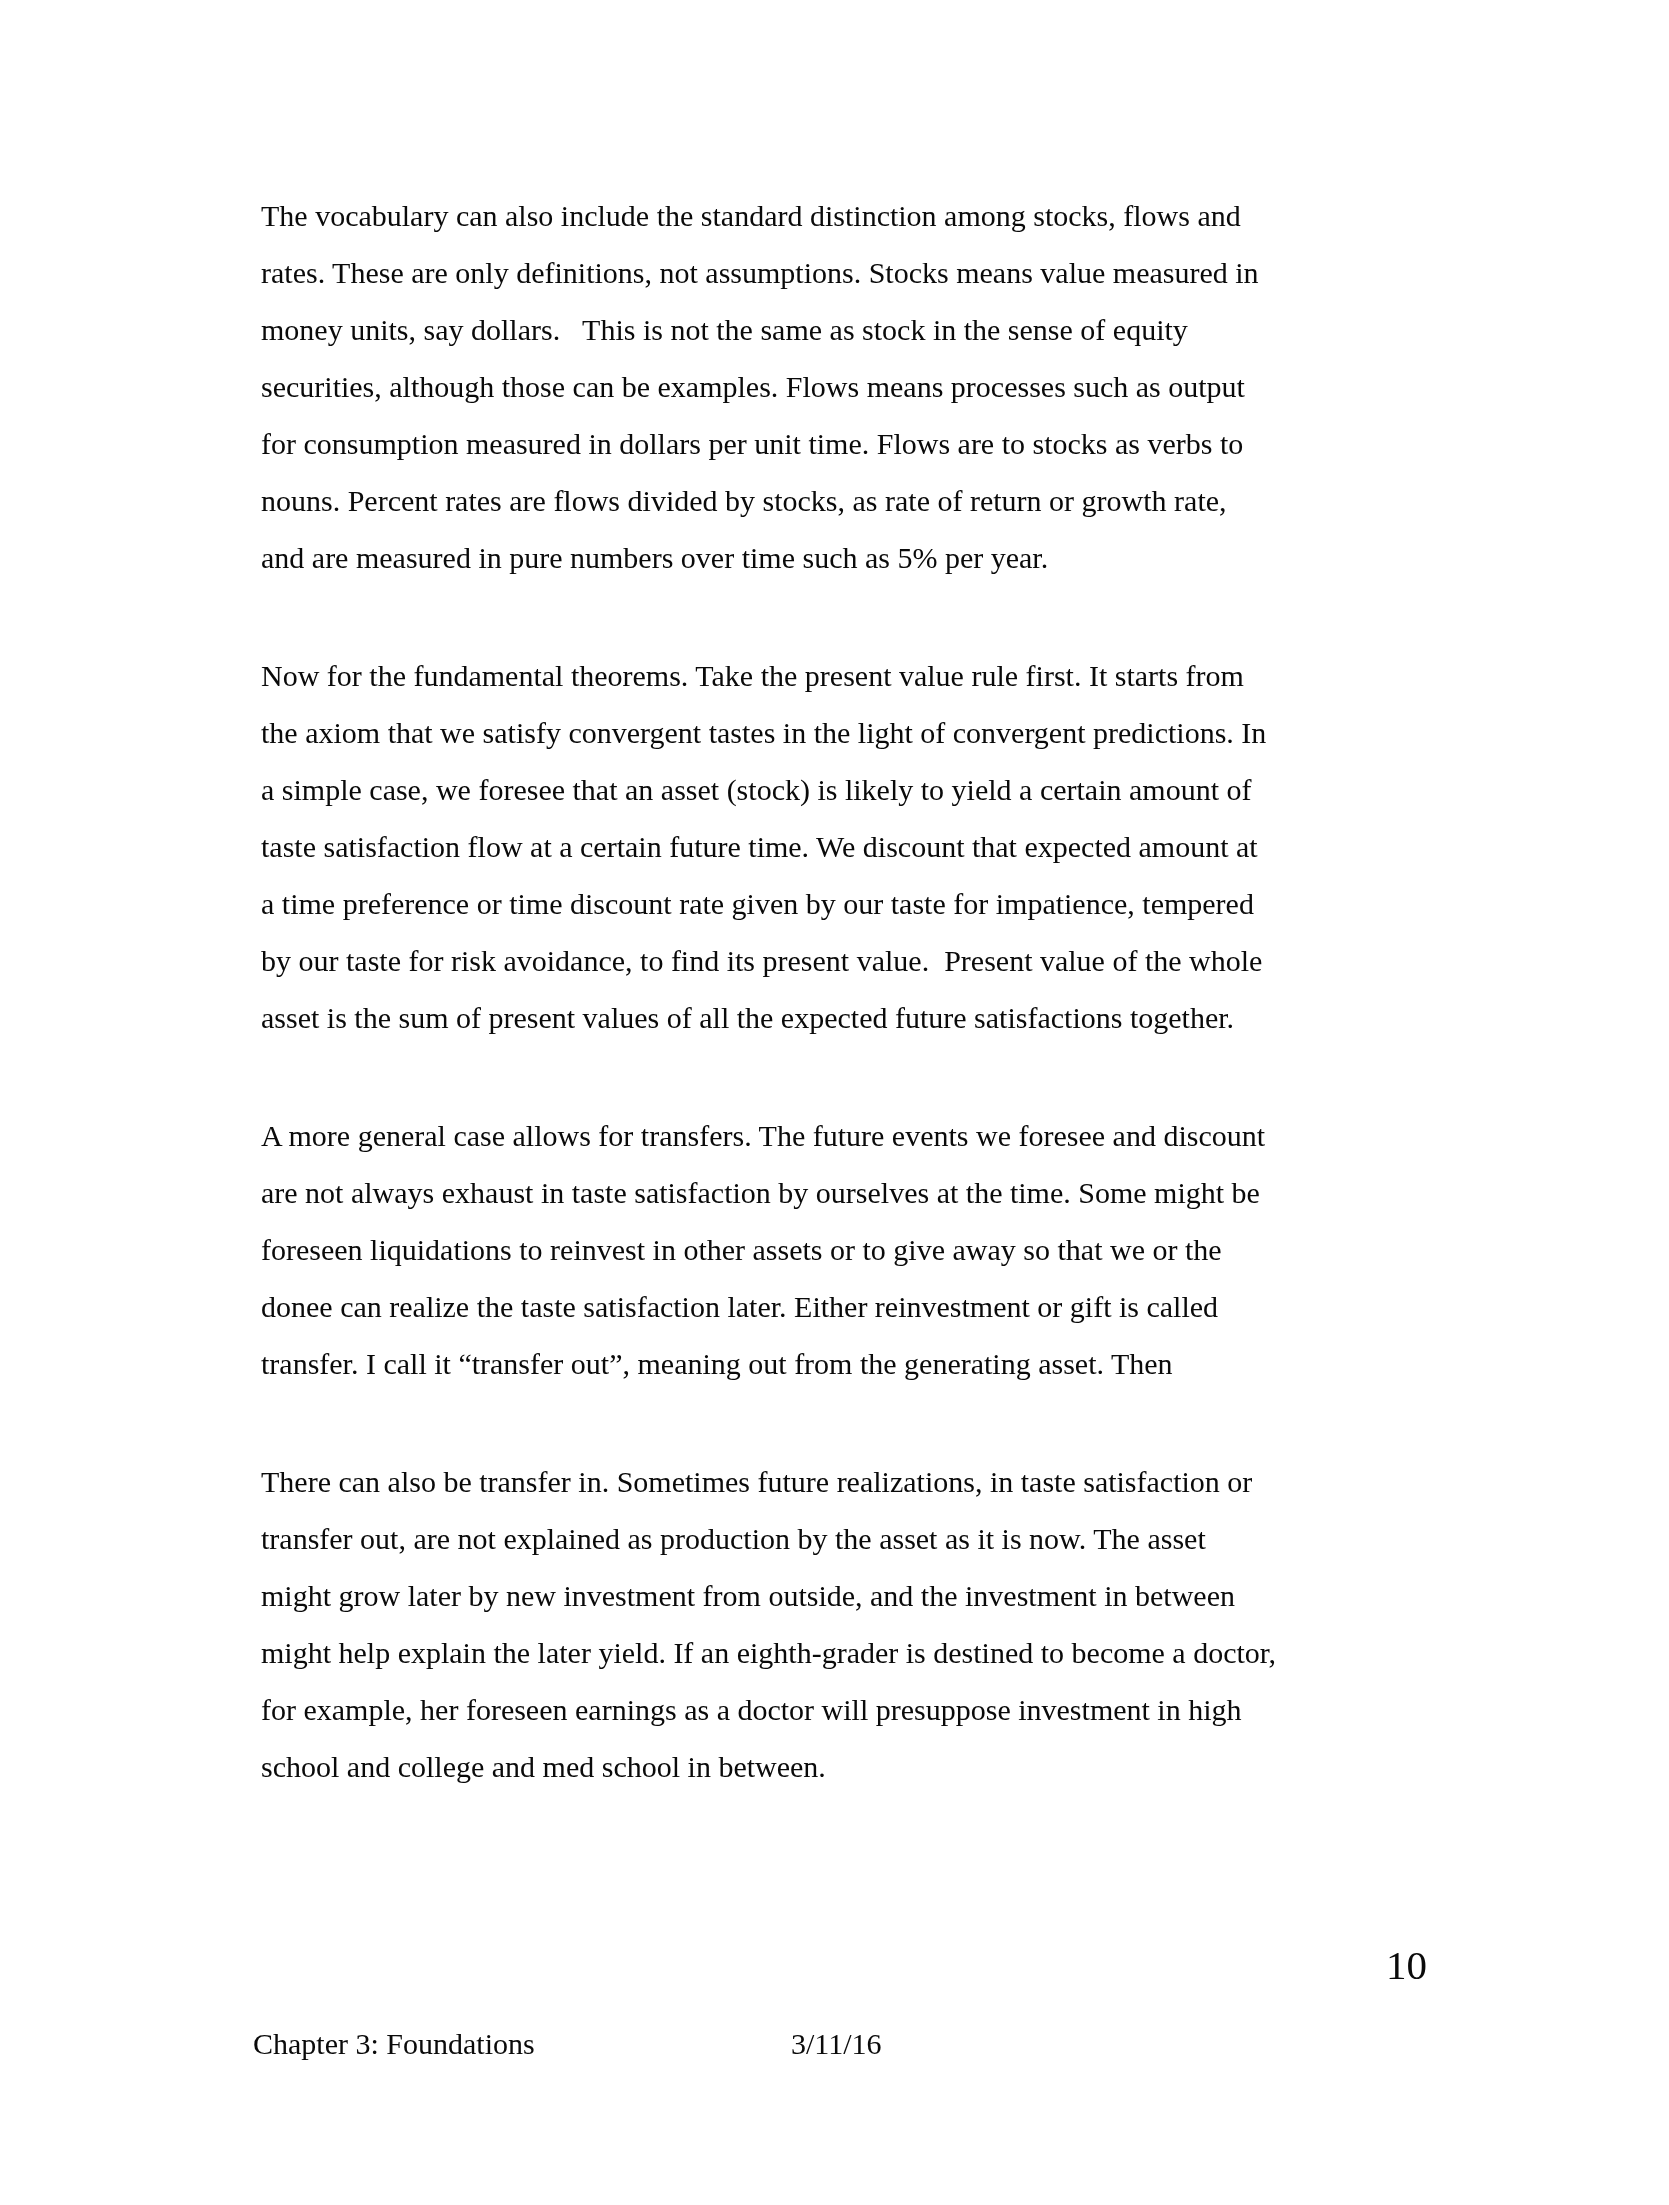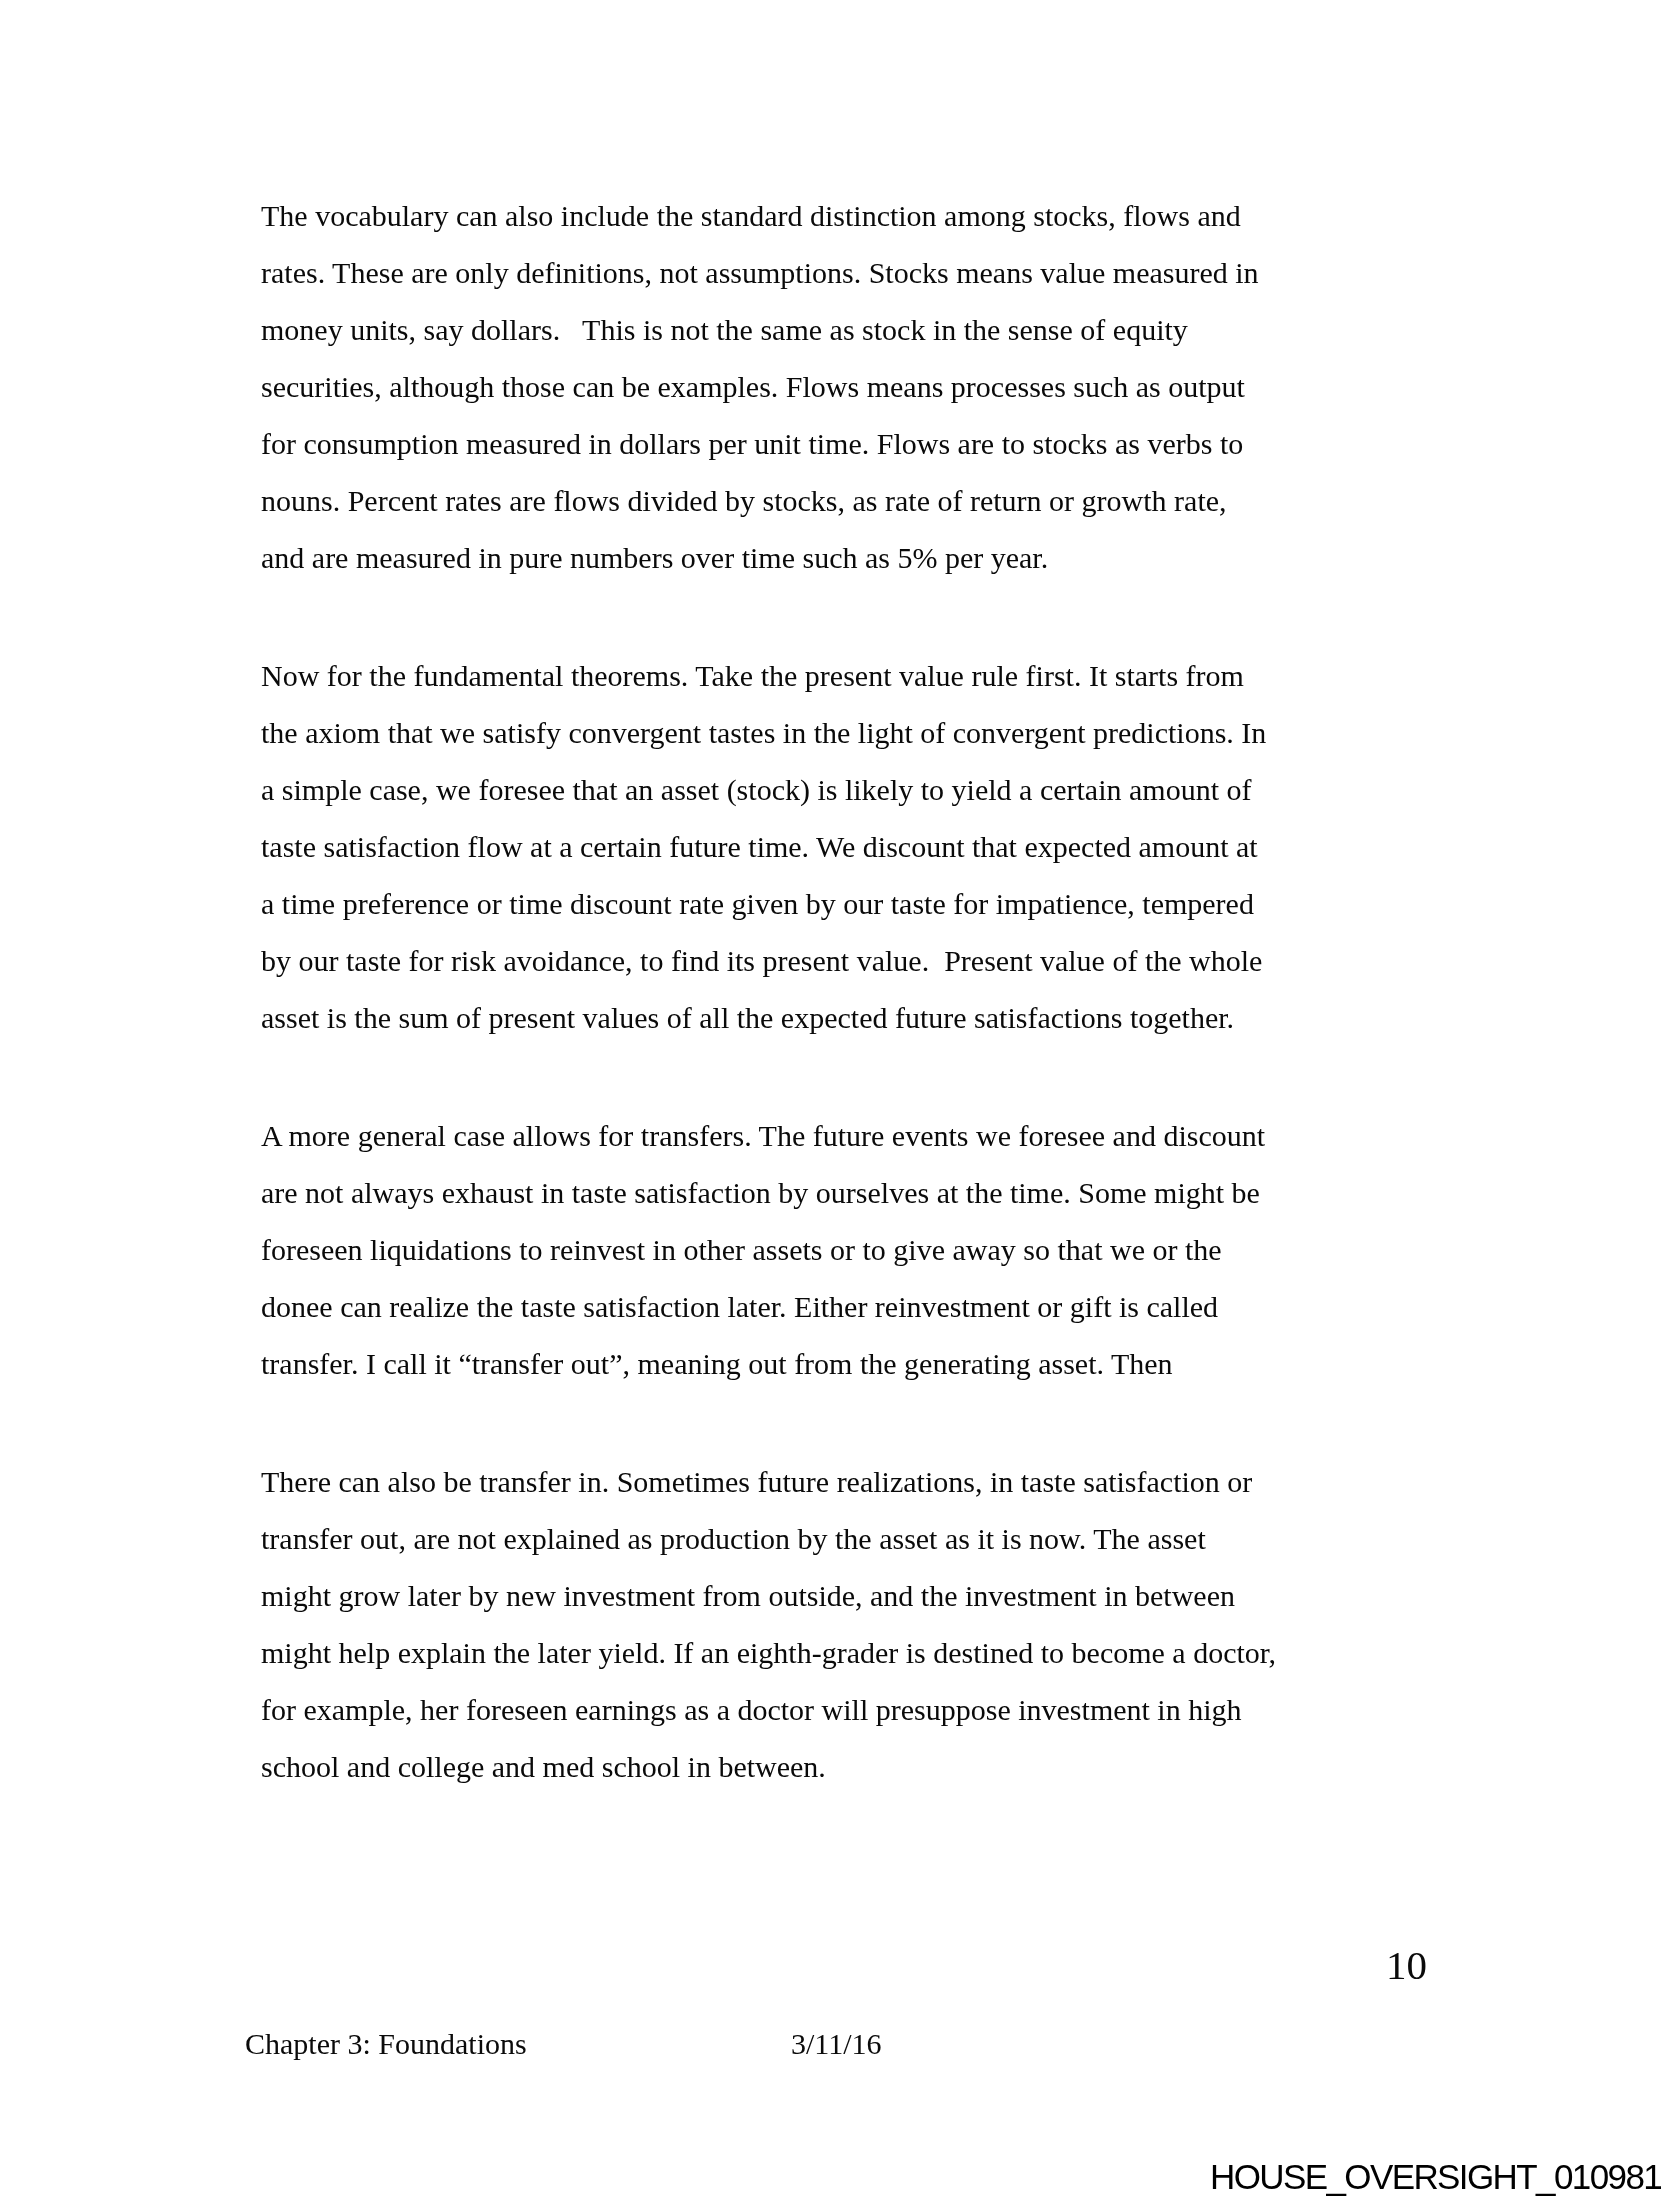--- a/index.html
+++ b/index.html
@@ -31,21 +31,21 @@
   .equation-row {
     margin: 0 0 61px 0;
     padding-left: 103px;
     display: flex;
     justify-content: space-between;
     align-items: baseline;
     white-space: pre;
   }
   .footer-chapter {
     position: absolute;
-    left: 245px;
+    left: 253px;
     top: 2027px;
     font-size: 30px;
     line-height: 1.15;
   }
   .footer-date {
     position: absolute;
     left: 791px;
     top: 2027px;
     font-size: 30px;
     line-height: 1.15;
@@ -106,16 +106,15 @@
 school and college and med school in between.</p>
 
   </div>
 
   <span class="footer-chapter">Chapter 3: Foundations</span>
 
   <span class="footer-date">3/11/16</span>
 
   <span class="footer-page">10</span>
 
-  <div class="stamp">HOUSE_OVERSIGHT_010981</div>
 
 </div>
 
 
 </body></html>

